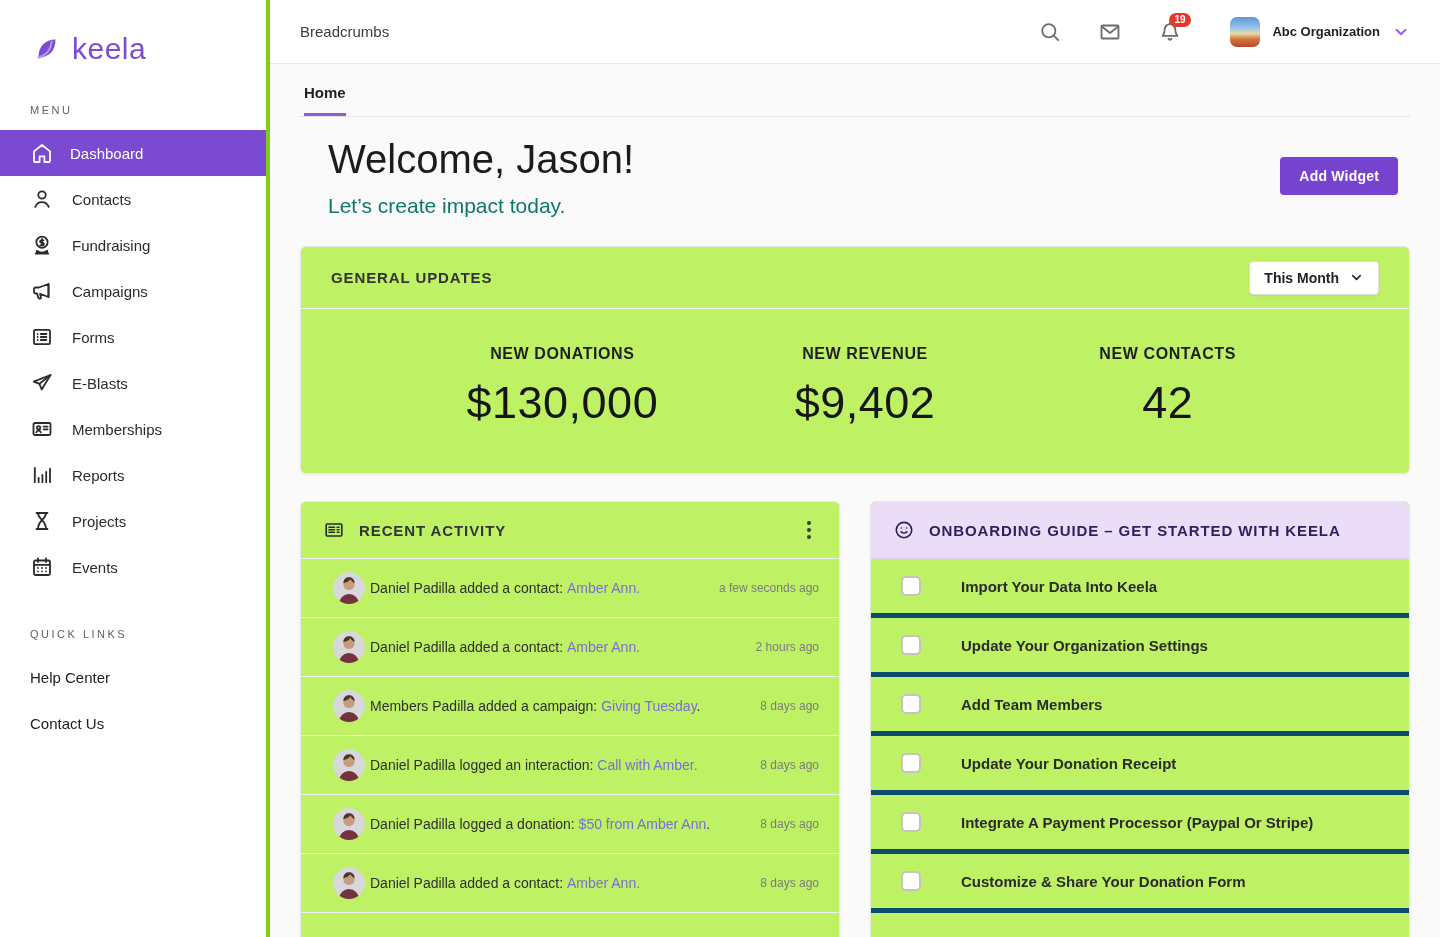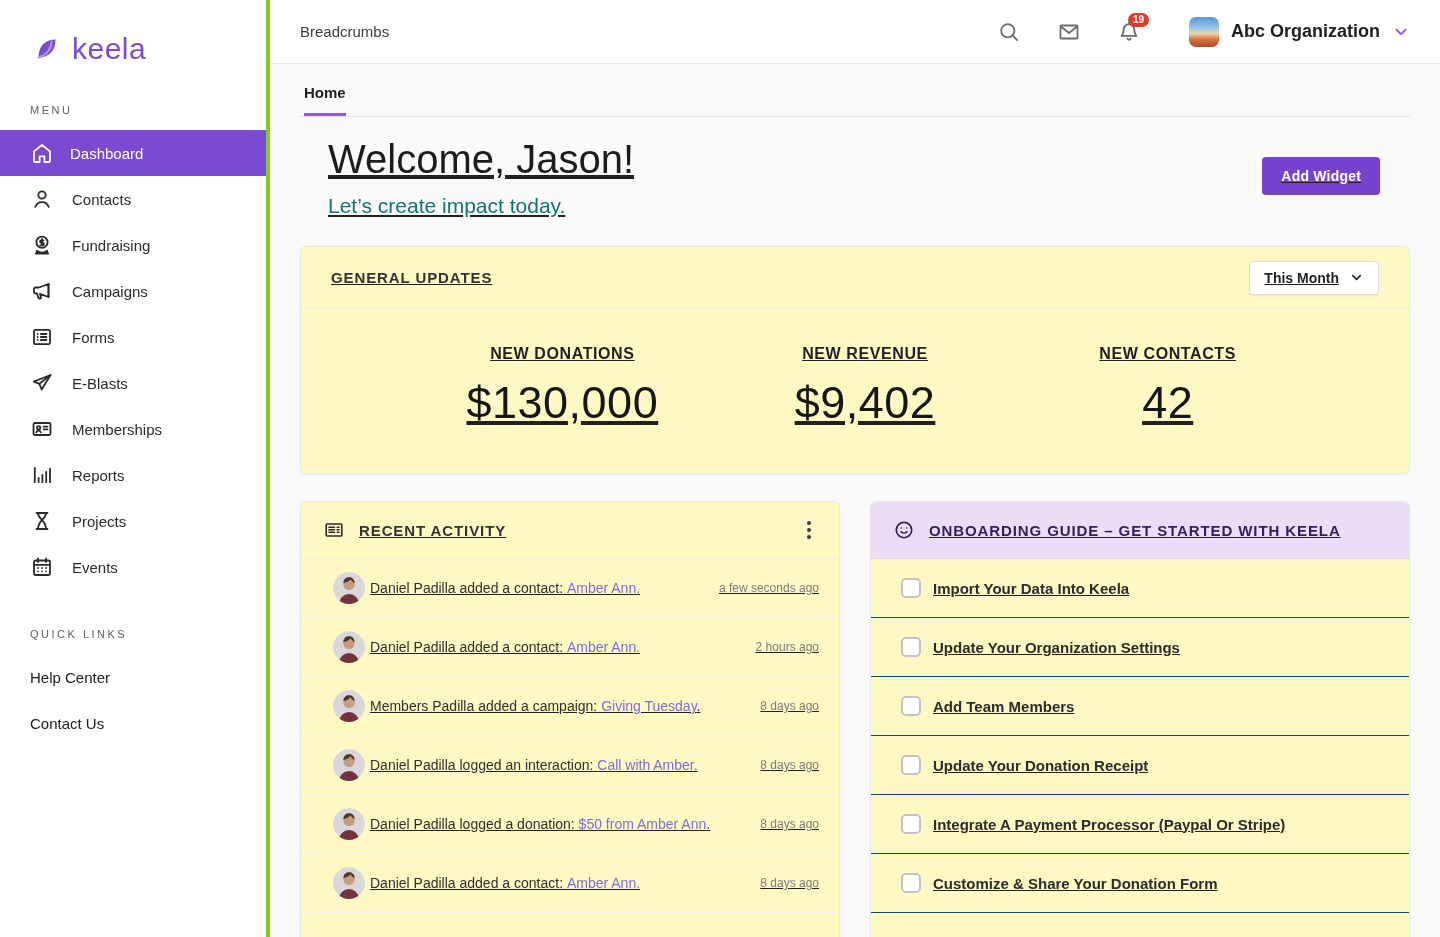--- a/index.html
+++ b/index.html
@@ -31,37 +31,37 @@
     display:flex; align-items:center; padding:0 30px; }
   .breadcrumbs { font-size:15px; font-weight:500; color:#3c3c3c; }
   .topbar-right { margin-left:auto; display:flex; align-items:center; gap:36px; }
   .tb-icon { width:24px; height:24px; color:#6b6b6b; cursor:pointer; position:relative; display:inline-flex; }
   .tb-icon svg { width:24px; height:24px; }
   .badge { position:absolute; top:-7px; left:11px; background:#e03a2e; color:#fff;
     font-size:10px; font-weight:700; border-radius:9px; padding:2px 5px; line-height:1; }
   .org { display:flex; align-items:center; gap:12px; cursor:pointer; margin-left:12px; }
   .org-avatar { width:30px; height:30px; border-radius:7px;
     background:linear-gradient(180deg,#5a98d6 0%,#9cc6e8 38%,#e8d9a8 55%,#d4713a 75%,#b04a2e 100%); }
-  .org-name { font-size:18px; font-weight:700; color:#1f1f1f; }
+  .org-name { font-size:13px; font-weight:700; color:#1f1f1f; }
   .org-chevron { color:#9b5cf0; display:inline-flex; }
   .org-chevron svg { width:18px; height:18px; stroke-width:2.6; }
 
-  .content { flex:1; padding:0 30px; overflow:hidden;text-decoration:underline; }
+  .content { flex:1; padding:0 30px; overflow:hidden; }
   .tab-row { border-bottom:1px solid #e4e4e4; padding:20px 0 0 4px; }
   .tab { display:inline-block; font-size:15px; font-weight:700; padding-bottom:12px;
     border-bottom:3px solid #8e5bd6; cursor:pointer; }
 
   .welcome-row { display:flex; align-items:flex-start; margin-top:20px; padding-left:28px; }
   .welcome-title { font-size:40px; font-weight:400; color:#1c1c1c; }
   .welcome-sub { font-size:21px; margin-top:12px; color:#0f766e; }
-  .add-widget { margin-left:auto; margin-top:20px; margin-right:30px; background:#7643d1; color:#fff;
+  .add-widget { margin-left:auto; margin-top:20px; margin-right:12px; background:#7643d1; color:#fff;
     border:none; border-radius:4px; font-size:14px; font-weight:600; padding:11px 19px;
     font-family:inherit; cursor:pointer; letter-spacing:.2px; }
 
-  .card { background:#fef9c3; border:1px solid #e9e9e9; border-radius:6px;
+  .card { background:#bef264; border:1px solid #e9e9e9; border-radius:6px;
     box-shadow:0 1px 3px rgba(0,0,0,.05); }
   .gu-card { margin-top:28px; }
   .gu-header { display:flex; align-items:center; padding:14px 30px; border-bottom:1px solid #ededed; height:62px; }
   .card-title { font-size:15px; font-weight:600; letter-spacing:.9px; color:#333; }
   .period-select { margin-left:auto; display:flex; align-items:center; gap:10px; border:1px solid #ddd;
     background:#fff; border-radius:4px; box-shadow:0 1px 2px rgba(0,0,0,.08); padding:8px 14px;
     font-size:14px; font-weight:600; font-family:inherit; cursor:pointer; color:#222; }
   .period-select svg { width:15px; height:15px; stroke-width:2.4; }
   .gu-stats { display:flex; padding:36px 90px 44px 110px; }
   .stat { flex:1; text-align:center; }
@@ -81,22 +81,22 @@
     border-bottom:1px solid #efefef; }
   .avatar { width:32px; height:32px; border-radius:50%; overflow:hidden; flex:0 0 32px; }
   .avatar svg { width:32px; height:32px; display:block; }
   .activity-text { font-size:14px; font-weight:500; color:#2f2f2f; flex:1; }
   .activity-link { color:#7a6dd8; text-decoration:none; cursor:pointer; }
   .activity-time { font-size:12px; color:#7b7b7b; white-space:nowrap; font-weight:400; }
 
   .ob-header { background:#ebddf8; border-bottom:1px solid #e2d2f2; border-radius:6px 6px 0 0; }
   .ob-header .card-title { color:#32205c; }
   .ob-header .hdr-icon { color:#32205c; }
-  .task-row { display:flex; align-items:center; gap:12px; height:59px; padding:0 20px 0 30px;
-    border-bottom:1px solid #0c4a6e; cursor:pointer; }
+  .task-row { display:flex; align-items:center; gap:40px; height:59px; padding:0 20px 0 30px;
+    border-bottom:5px solid #0c4a6e; cursor:pointer; }
   .checkbox { width:20px; height:20px; border:2px solid #c3c3c3; border-radius:5px; background:#fff;
     flex:0 0 20px; }
   .task-label { font-size:15px; font-weight:600; color:#2b2b2b; }
 </style>
 </head>
 <body>
 
 <aside class="sidebar">
   <div class="logo">
     <svg viewBox="0 0 36 36">

